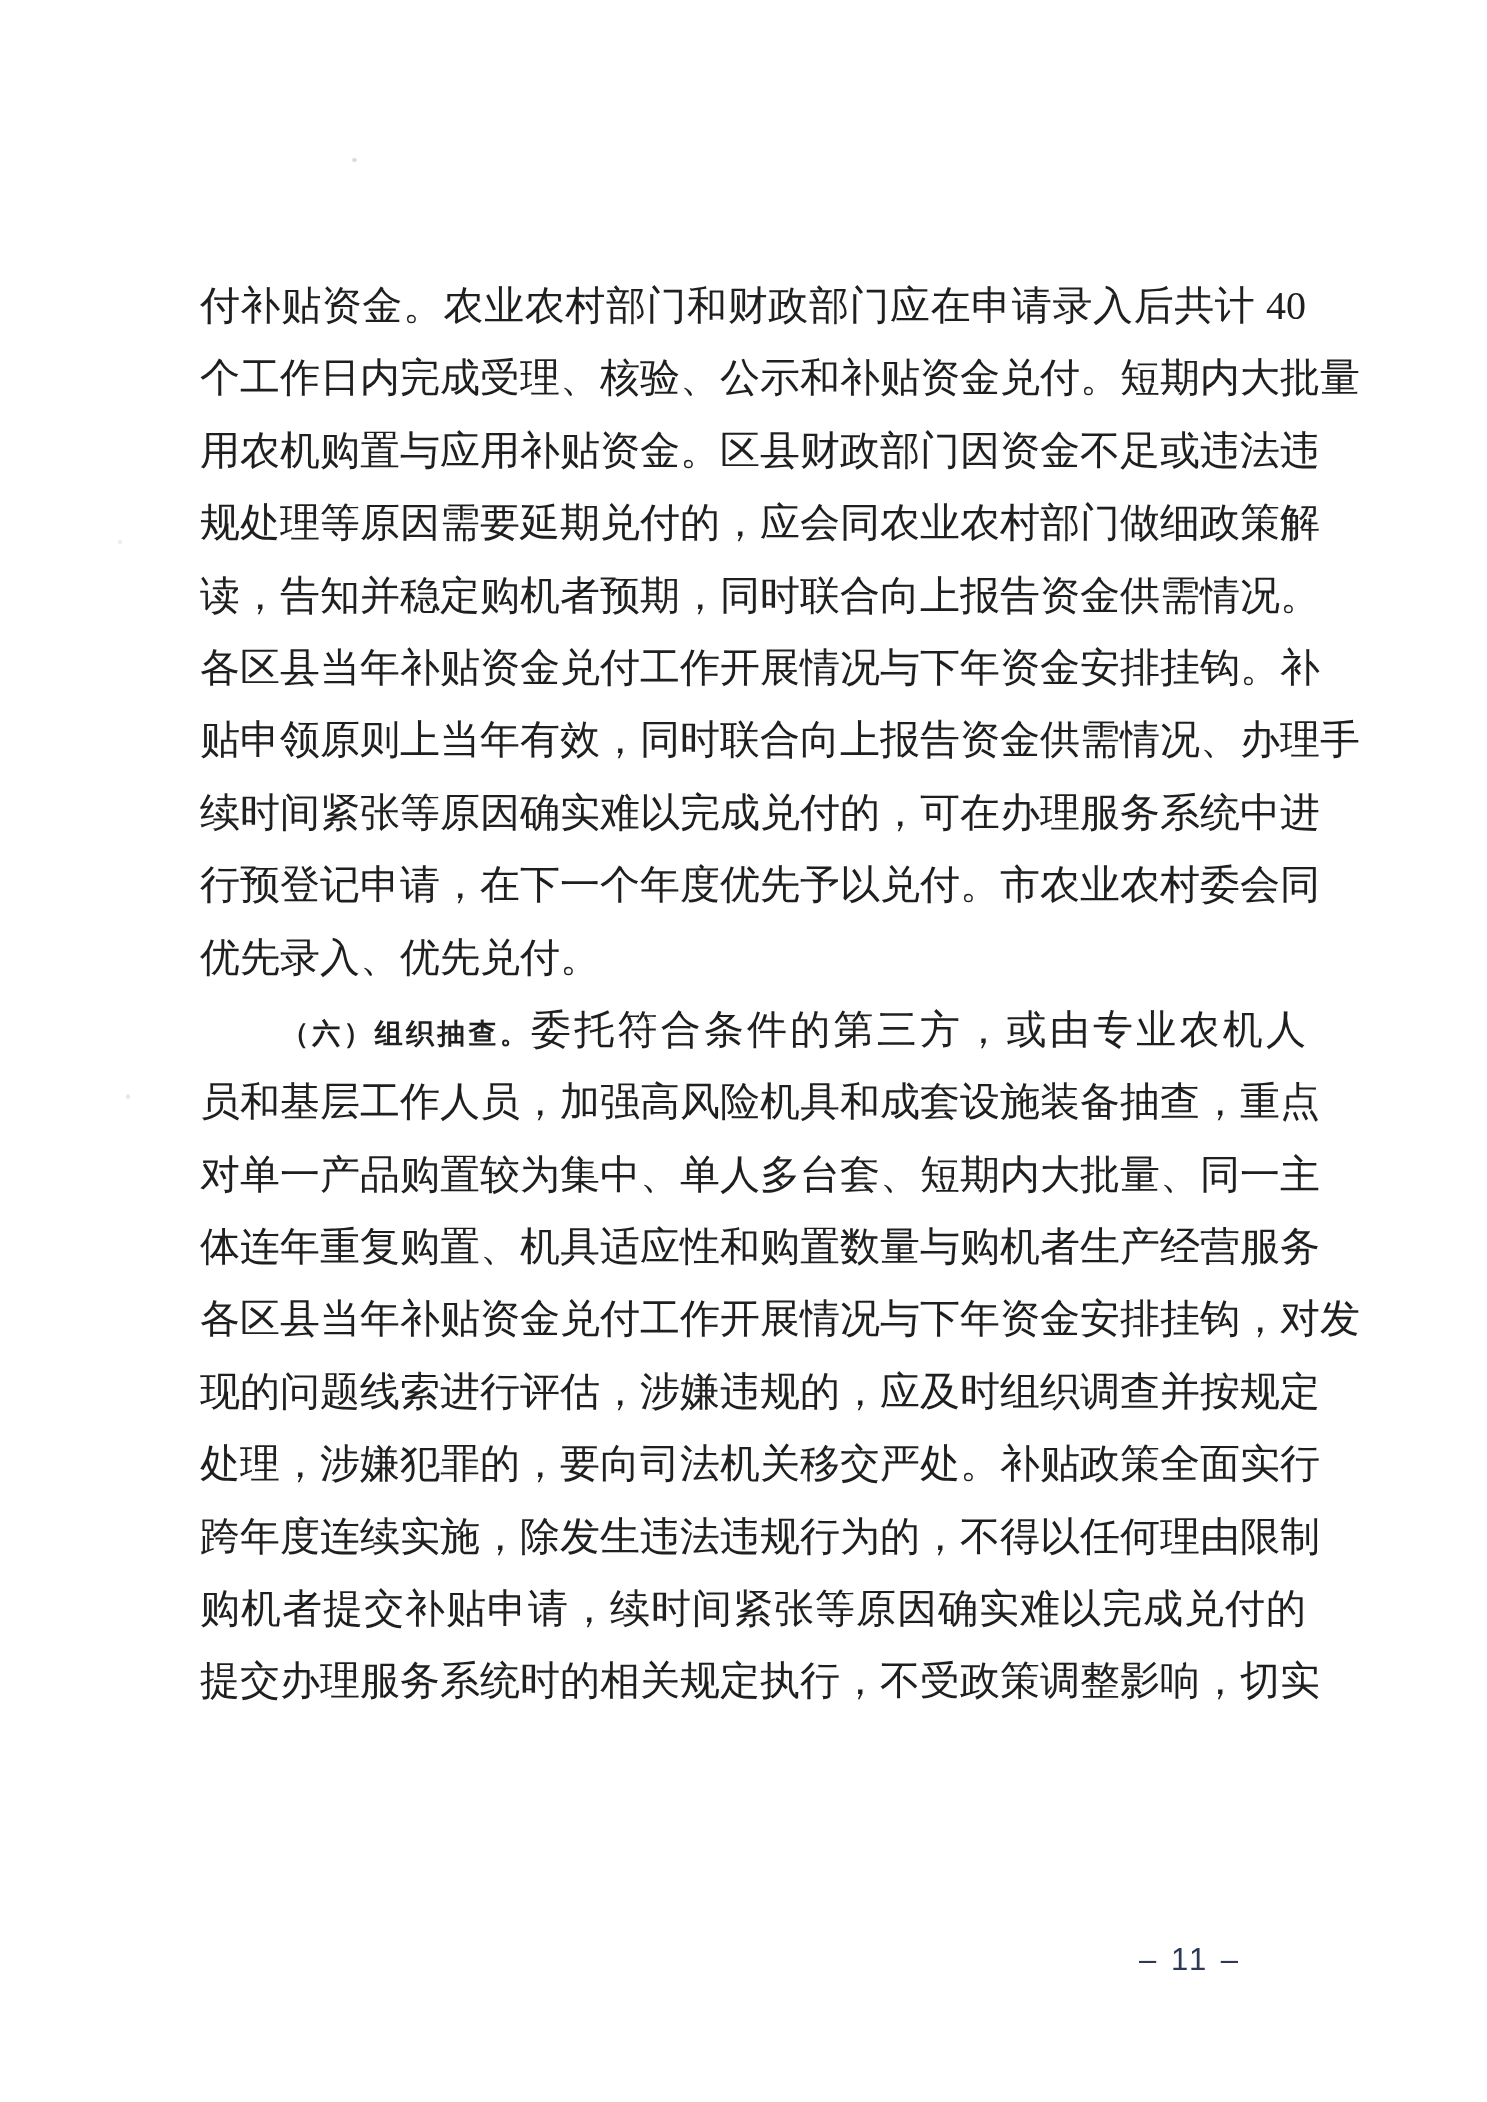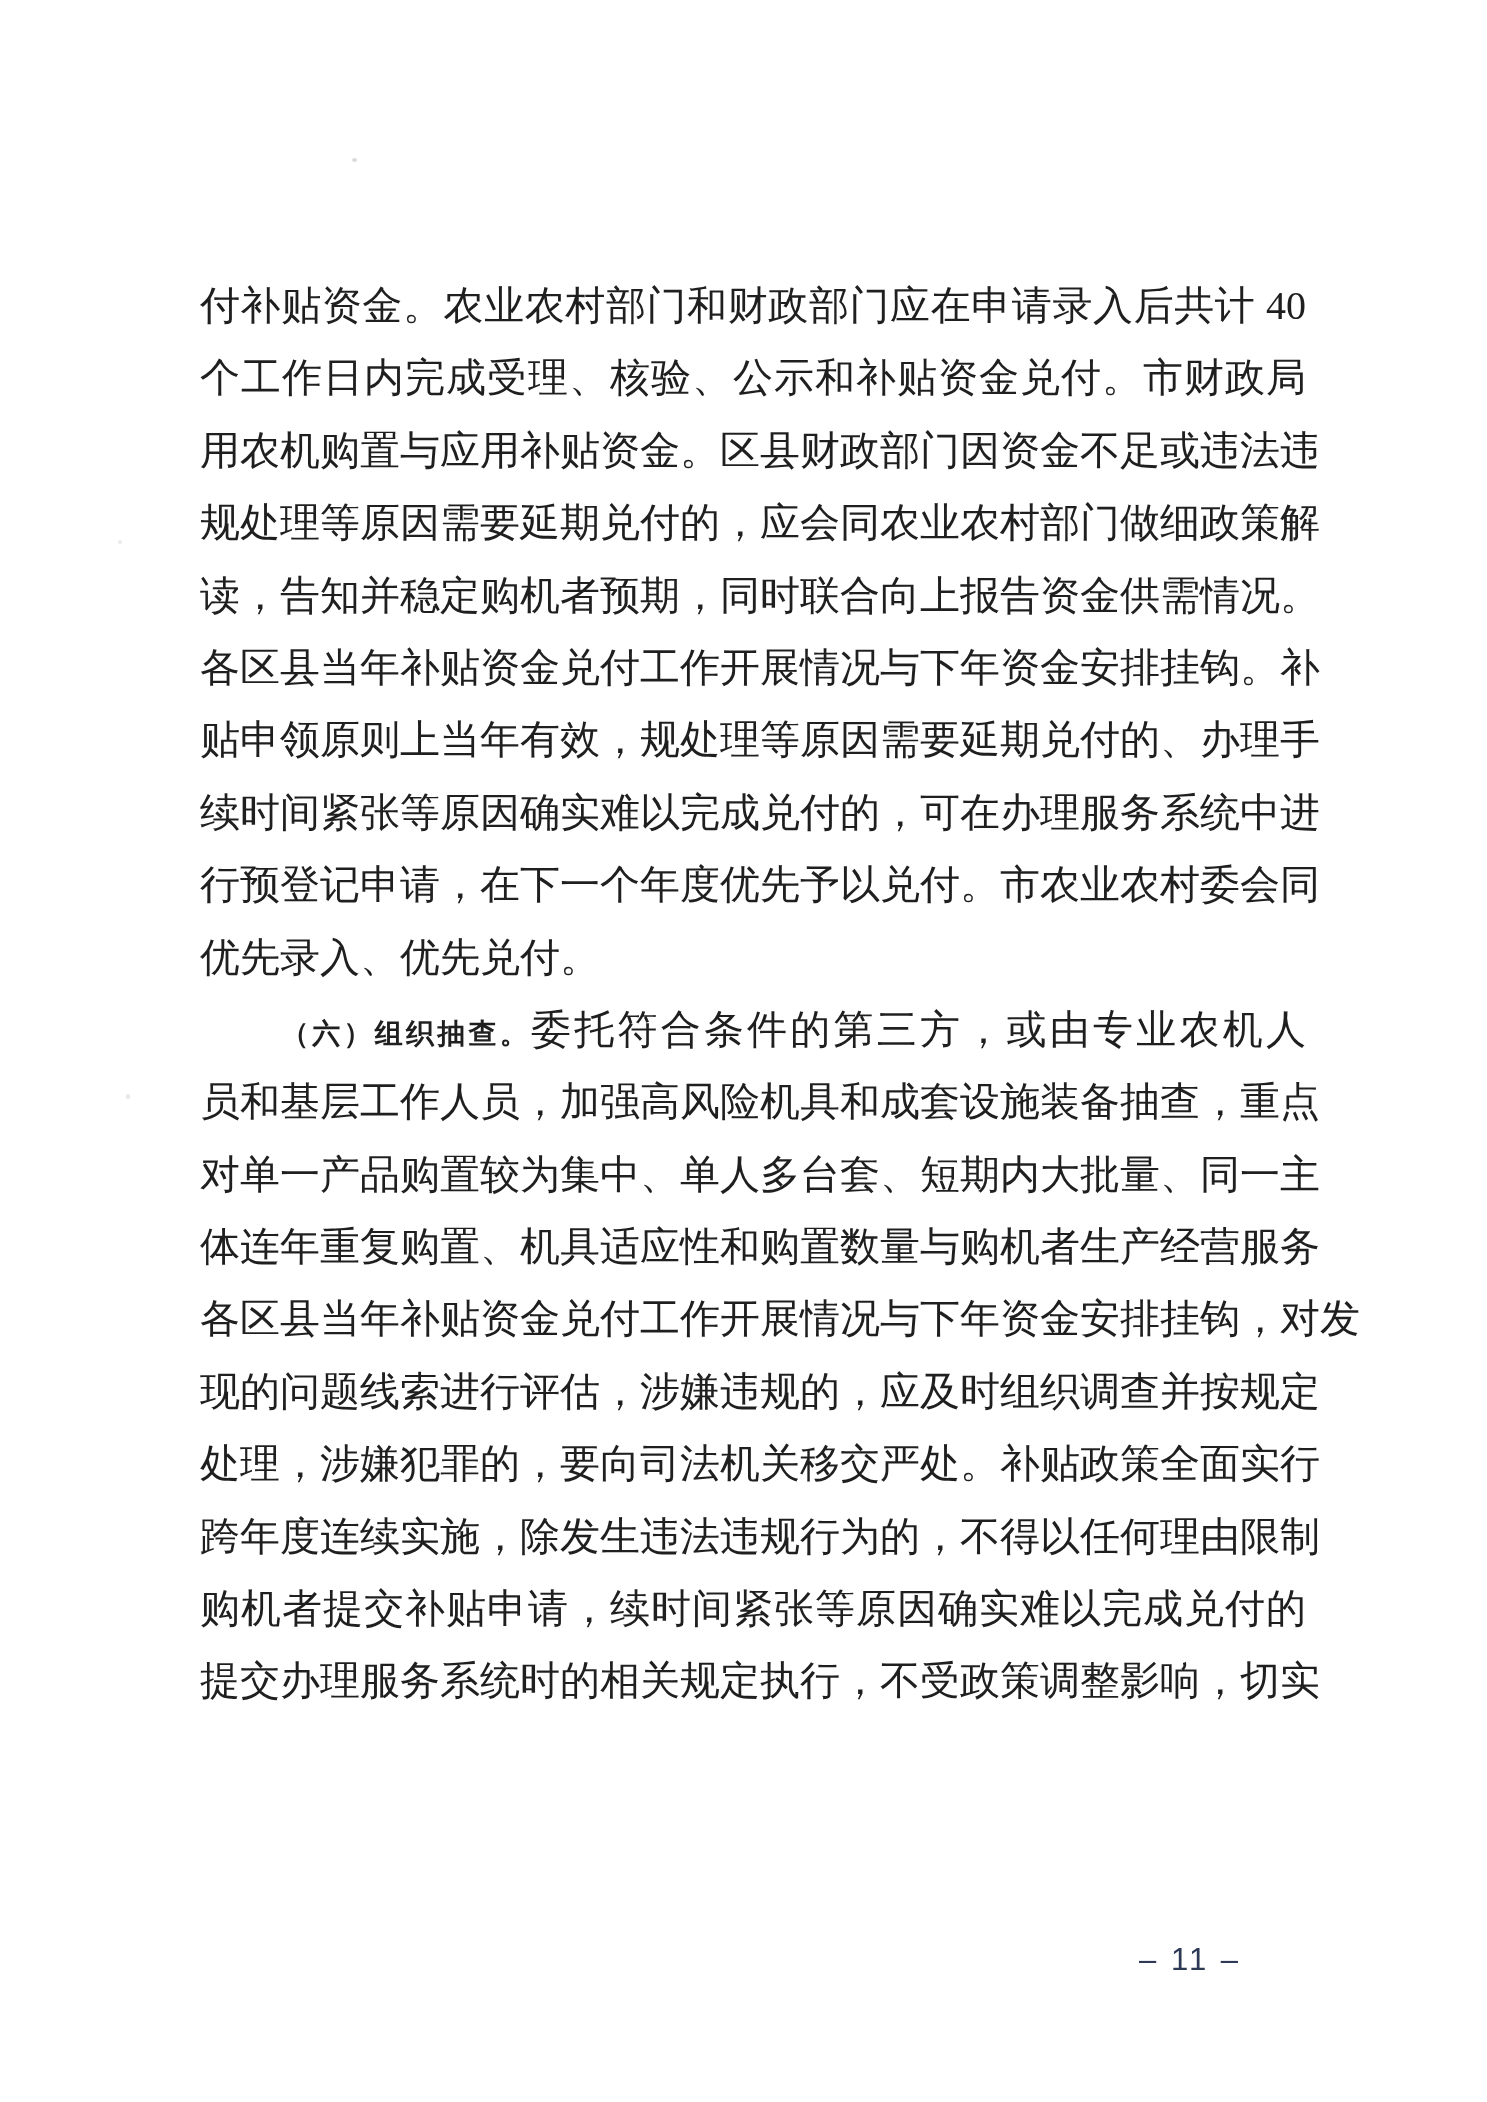--- a/index.html
+++ b/index.html
@@ -71,26 +71,26 @@
 
 <div class="page">
 
   <span class="scan-artifact artifact-1"></span>
   <span class="scan-artifact artifact-2"></span>
   <span class="scan-artifact artifact-3"></span>
 
   <div class="text-block">
 
     <div class="line">付补贴资金。农业农村部门和财政部门应在申请录入后共计 40</div>
-    <div class="line">个工作日内完成受理、核验、公示和补贴资金兑付。市财政局</div>
+    <div class="line">个工作日内完成受理、核验、公示和补贴资金兑付。短期内大批量</div>
     <div class="line">用农机购置与应用补贴资金。区县财政部门因资金不足或违法违</div>
     <div class="line">规处理等原因需要延期兑付的，应会同农业农村部门做细政策解</div>
     <div class="line">读，告知并稳定购机者预期，同时联合向上报告资金供需情况。</div>
     <div class="line">各区县当年补贴资金兑付工作开展情况与下年资金安排挂钩。补</div>
-    <div class="line">贴申领原则上当年有效，规处理等原因需要延期兑付的、办理手</div>
+    <div class="line">贴申领原则上当年有效，同时联合向上报告资金供需情况、办理手</div>
     <div class="line">续时间紧张等原因确实难以完成兑付的，可在办理服务系统中进</div>
     <div class="line">行预登记申请，在下一个年度优先予以兑付。市农业农村委会同</div>
     <div class="line para-end">优先录入、优先兑付。</div>
 
     <div class="line indent">
       <span class="section-heading">（六）组织抽查。</span><span>委托符合条件的第三方，或由专业农机人</span>
     </div>
     <div class="line">员和基层工作人员，加强高风险机具和成套设施装备抽查，重点</div>
     <div class="line">对单一产品购置较为集中、单人多台套、短期内大批量、同一主</div>
     <div class="line">体连年重复购置、机具适应性和购置数量与购机者生产经营服务</div>

